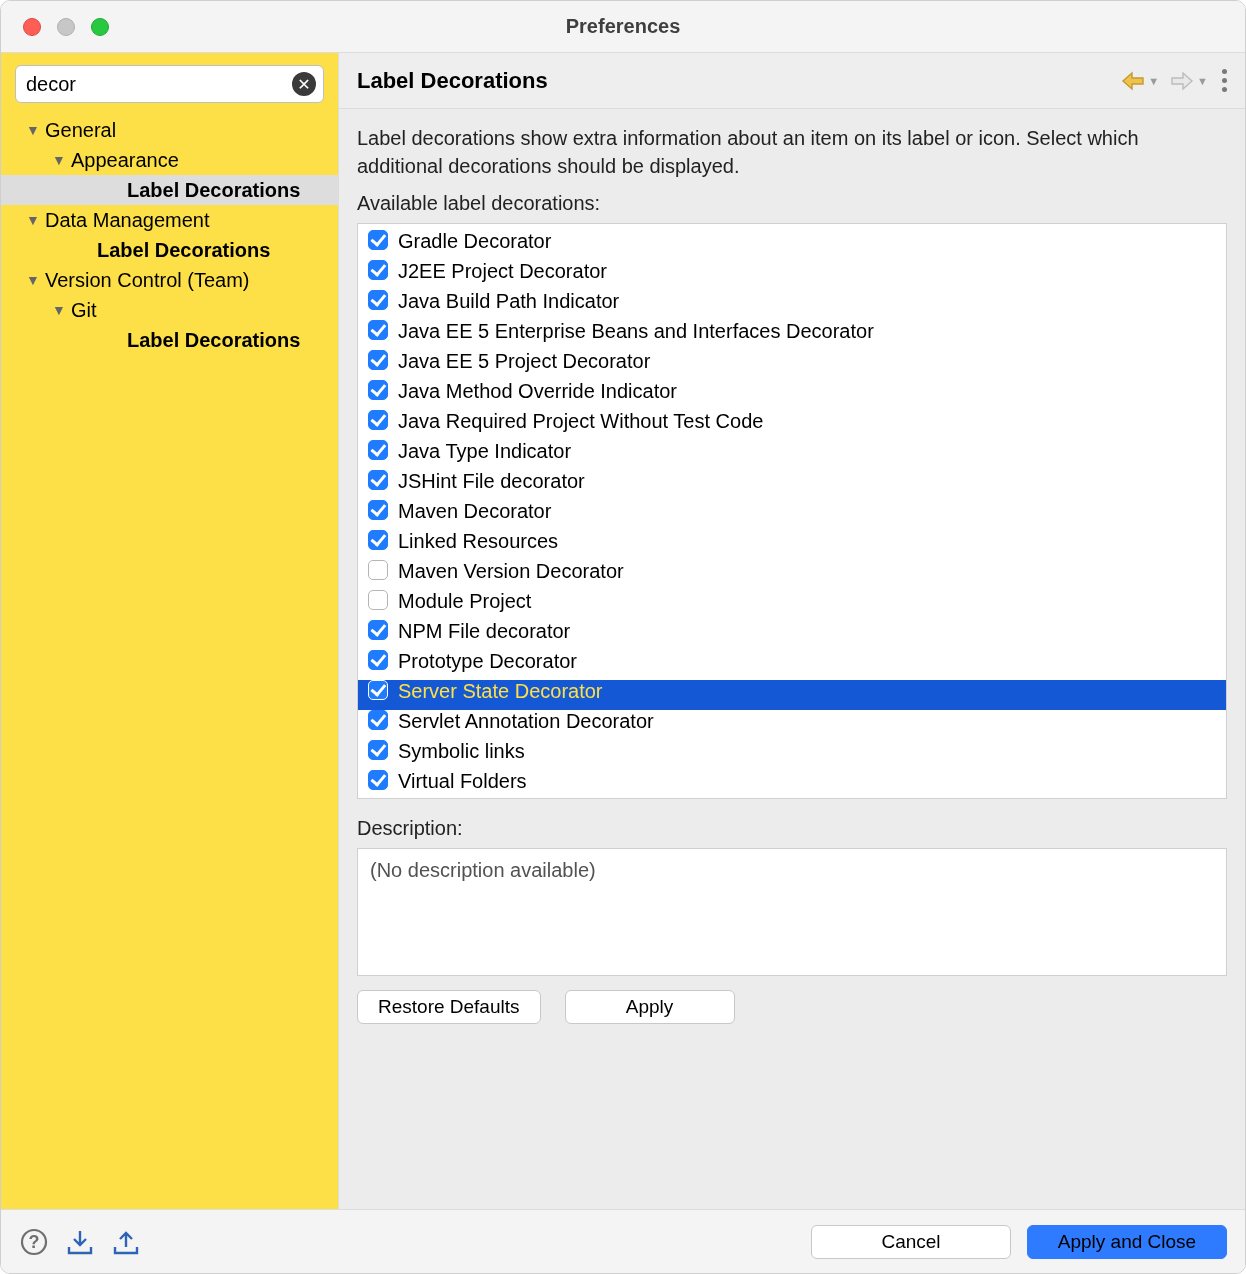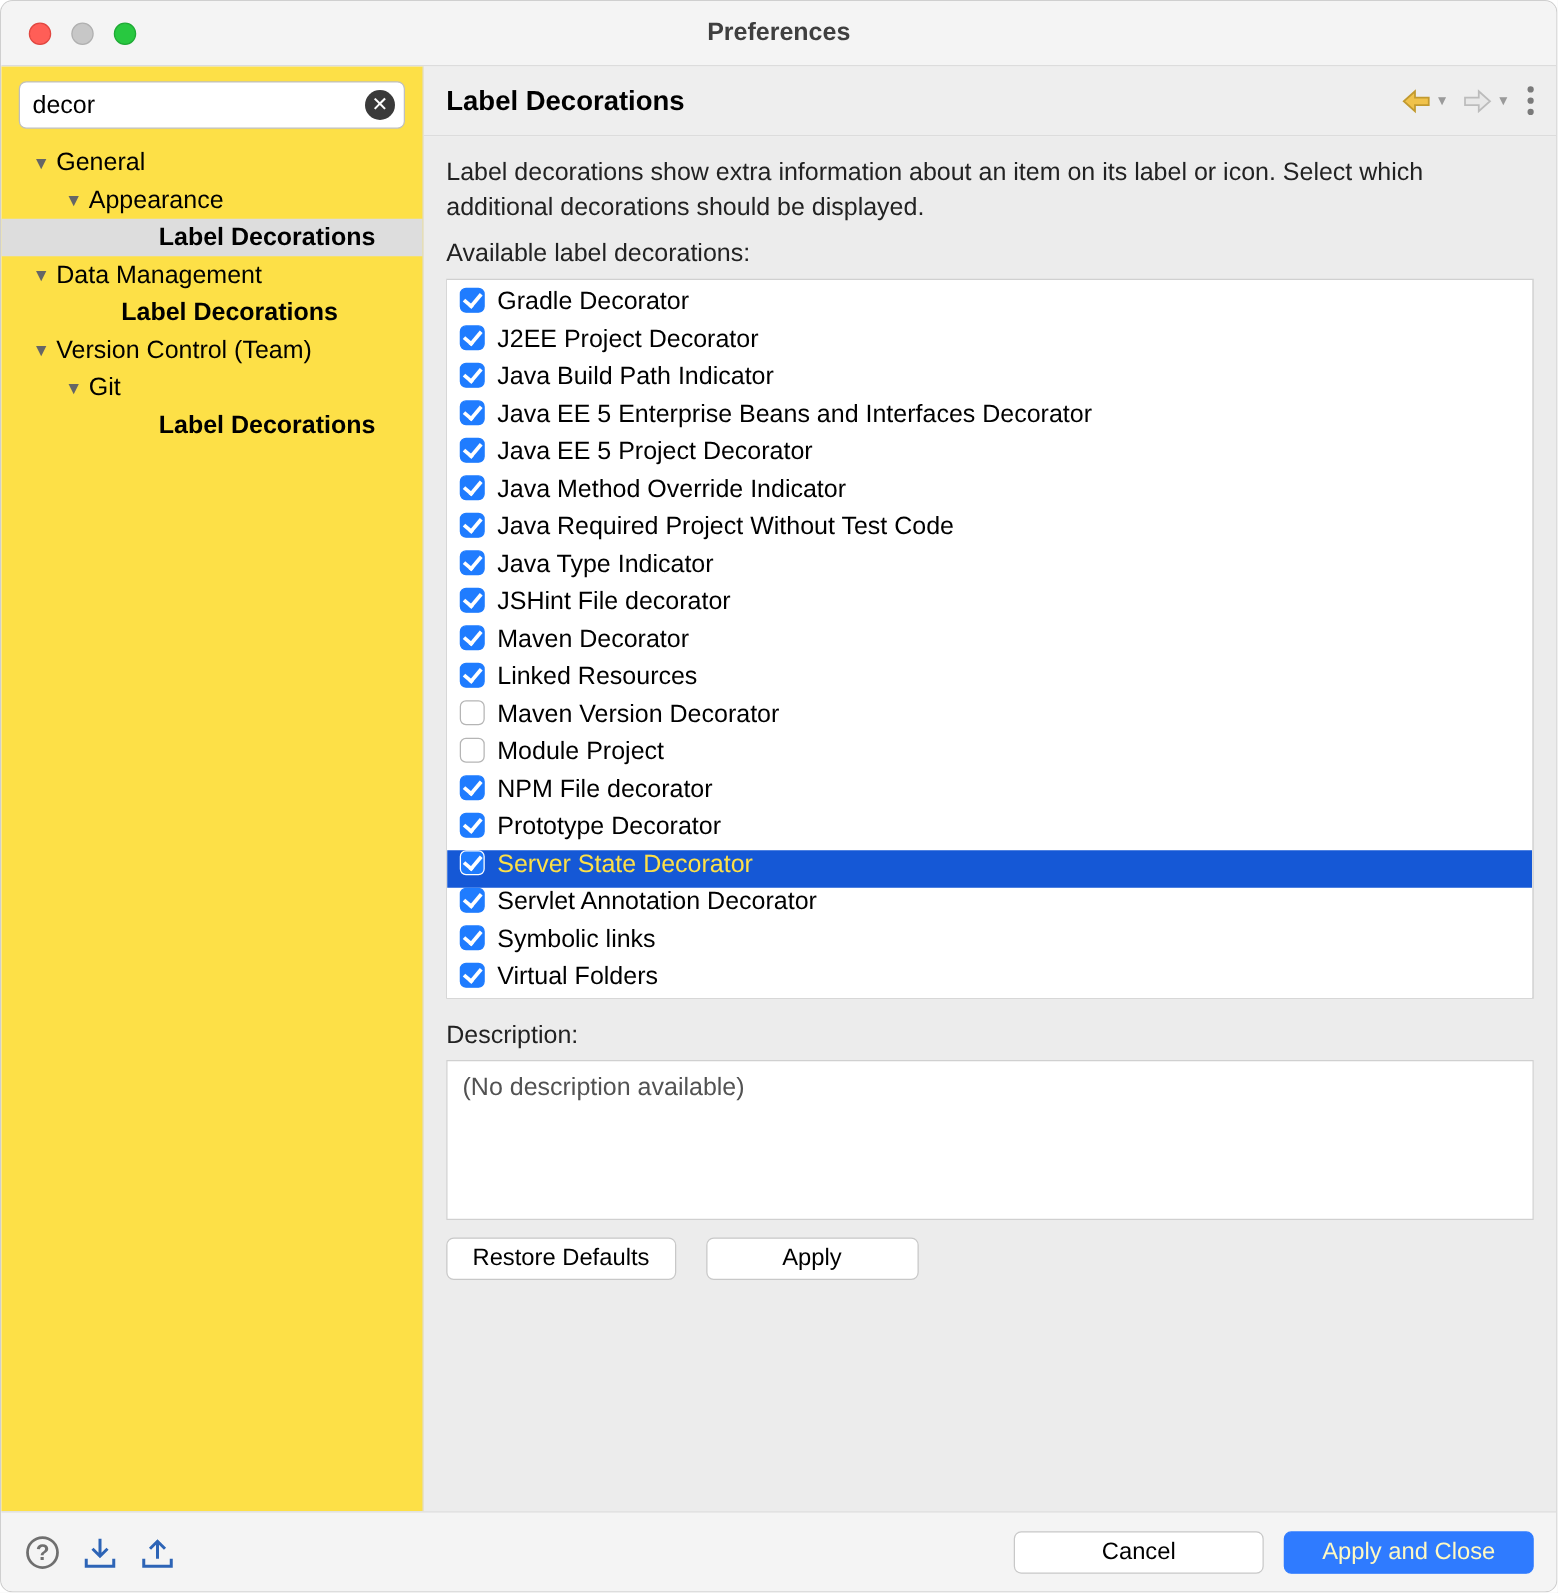--- a/index.html
+++ b/index.html
@@ -46,21 +46,21 @@
   .cb { width: 20px; height: 20px; border-radius: 5px; border: 1.5px solid #b5b5b5; background: #fff; display: inline-flex; align-items: center; justify-content: center; flex: 0 0 auto; }
   .cb.checked { background: #1f7cff; border-color: #1f7cff; }
   .cb.checked::after { content: ""; width: 6px; height: 11px; border: solid #fff; border-width: 0 3px 3px 0; transform: rotate(40deg) translate(-1px,-1px); }
   .li.sel .cb { border-color: #fff; }
   .desc-label { margin-top: 18px; margin-bottom: 8px; color: #222; }
   .desc-box { background: #fff; border: 1px solid #d0d0d0; height: 128px; padding: 10px 12px; color: #525252; }
   .btn-row { display: flex; justify-content: flex-start; gap: 24px; margin-top: 14px; }
   .btn { height: 34px; min-width: 170px; border: 1px solid #c8c8c8; border-radius: 6px; background: #fff; font-size: 19px; padding: 0 20px; cursor: pointer; }
   .footer { height: 64px; border-top: 1px solid #dcdcdc; background: #f4f4f4; display: flex; align-items: center; padding: 0 18px; gap: 16px; }
   .footer .spacer { flex: 1; }
-  .footer .btn.primary { background: #2f7bff; border-color: #2f7bff; color: #fef9c3; min-width: 200px; }
+  .footer .btn.primary { background: #2f7bff; border-color: #2f7bff; color: #000000; min-width: 200px; }
   .footer .btn.cancel { min-width: 200px; }
   .help-icon svg, .import-icon svg, .export-icon svg { width: 30px; height: 30px; }
   .icon-btn { cursor: pointer; display: inline-flex; }
 </style>
 </head>
 <body>
 
 <div class="window">
 
   <div class="titlebar">

